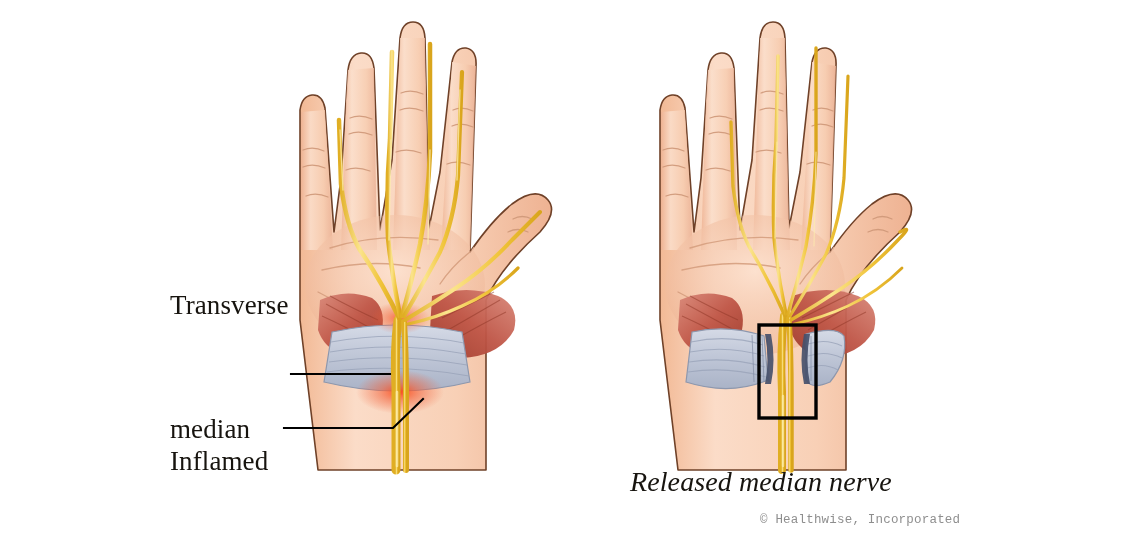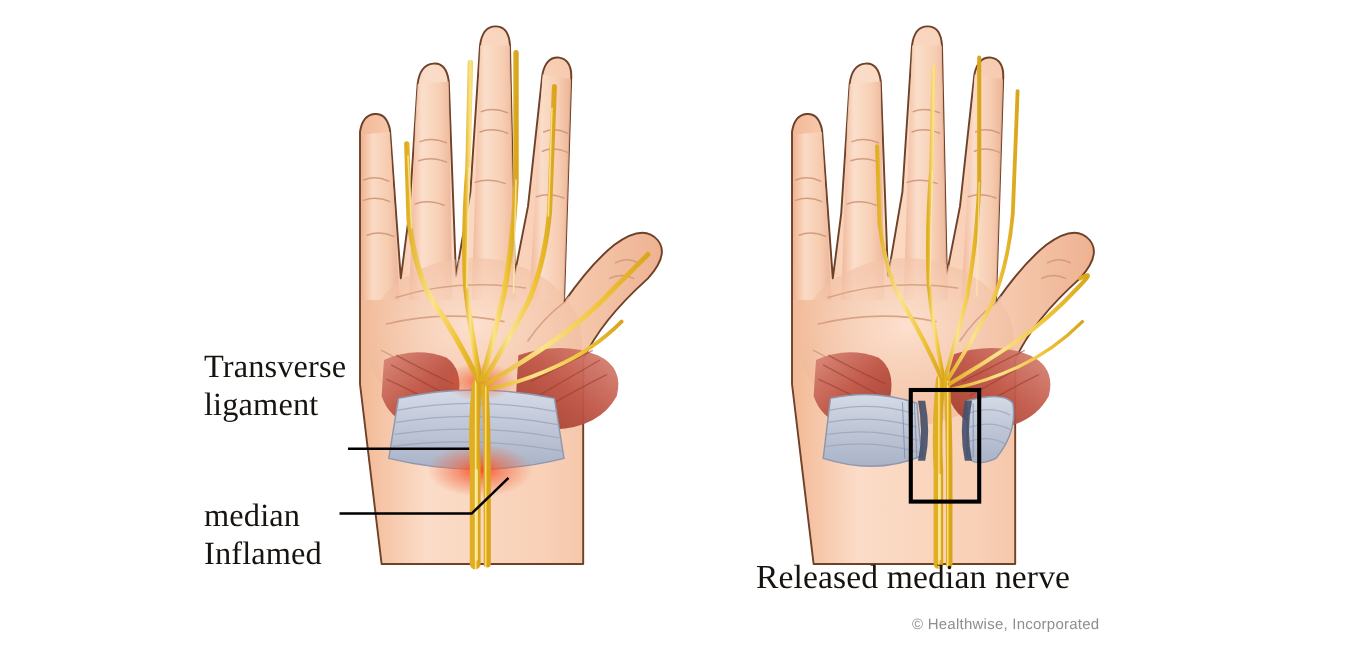--- a/index.html
+++ b/index.html
@@ -33,28 +33,29 @@
     letter-spacing: 0.1px;
     white-space: nowrap;
   }
   #label-tcl { left: 170px; top: 289px; }
   #label-inflamed { left: 170px; top: 413px; }
   #label-released {
     left: 630px;
     top: 466px;
     font-size: 28px;
     line-height: 32px;
+    font-style: italic;
   }
   .label-line { display: block; }
   #copyright {
     position: absolute;
     left: 760px;
     top: 513px;
     color: #8e8e8e;
-    font-family: Liberation Sans, sans-serif;
+    font-family: Liberation Mono, monospace;
     font-size: 12.5px;
     letter-spacing: 0.2px;
     white-space: nowrap;
   }
 </style>
 </head>
 <body>
 
 <div id="stage">
 
@@ -328,21 +329,20 @@
     </g>
 
     <g stroke="#000000" fill="none" stroke-width="2.1" stroke-linecap="square">
       <path d="M291 374 L390 374"></path>
       <path d="M284 428 L393 428 L423 399"></path>
     </g>
   </svg>
 
   <div class="label-block" id="label-tcl">
     <span class="label-line">Transverse</span>
-    <span class="label-line">ligament</span>
   </div>
 
   <div class="label-block" id="label-inflamed">
     <span class="label-line">median</span>
     <span class="label-line">Inflamed</span>
   </div>
 
   <div class="label-block" id="label-released">Released median nerve</div>
 
   <div id="copyright">© Healthwise, Incorporated</div>

